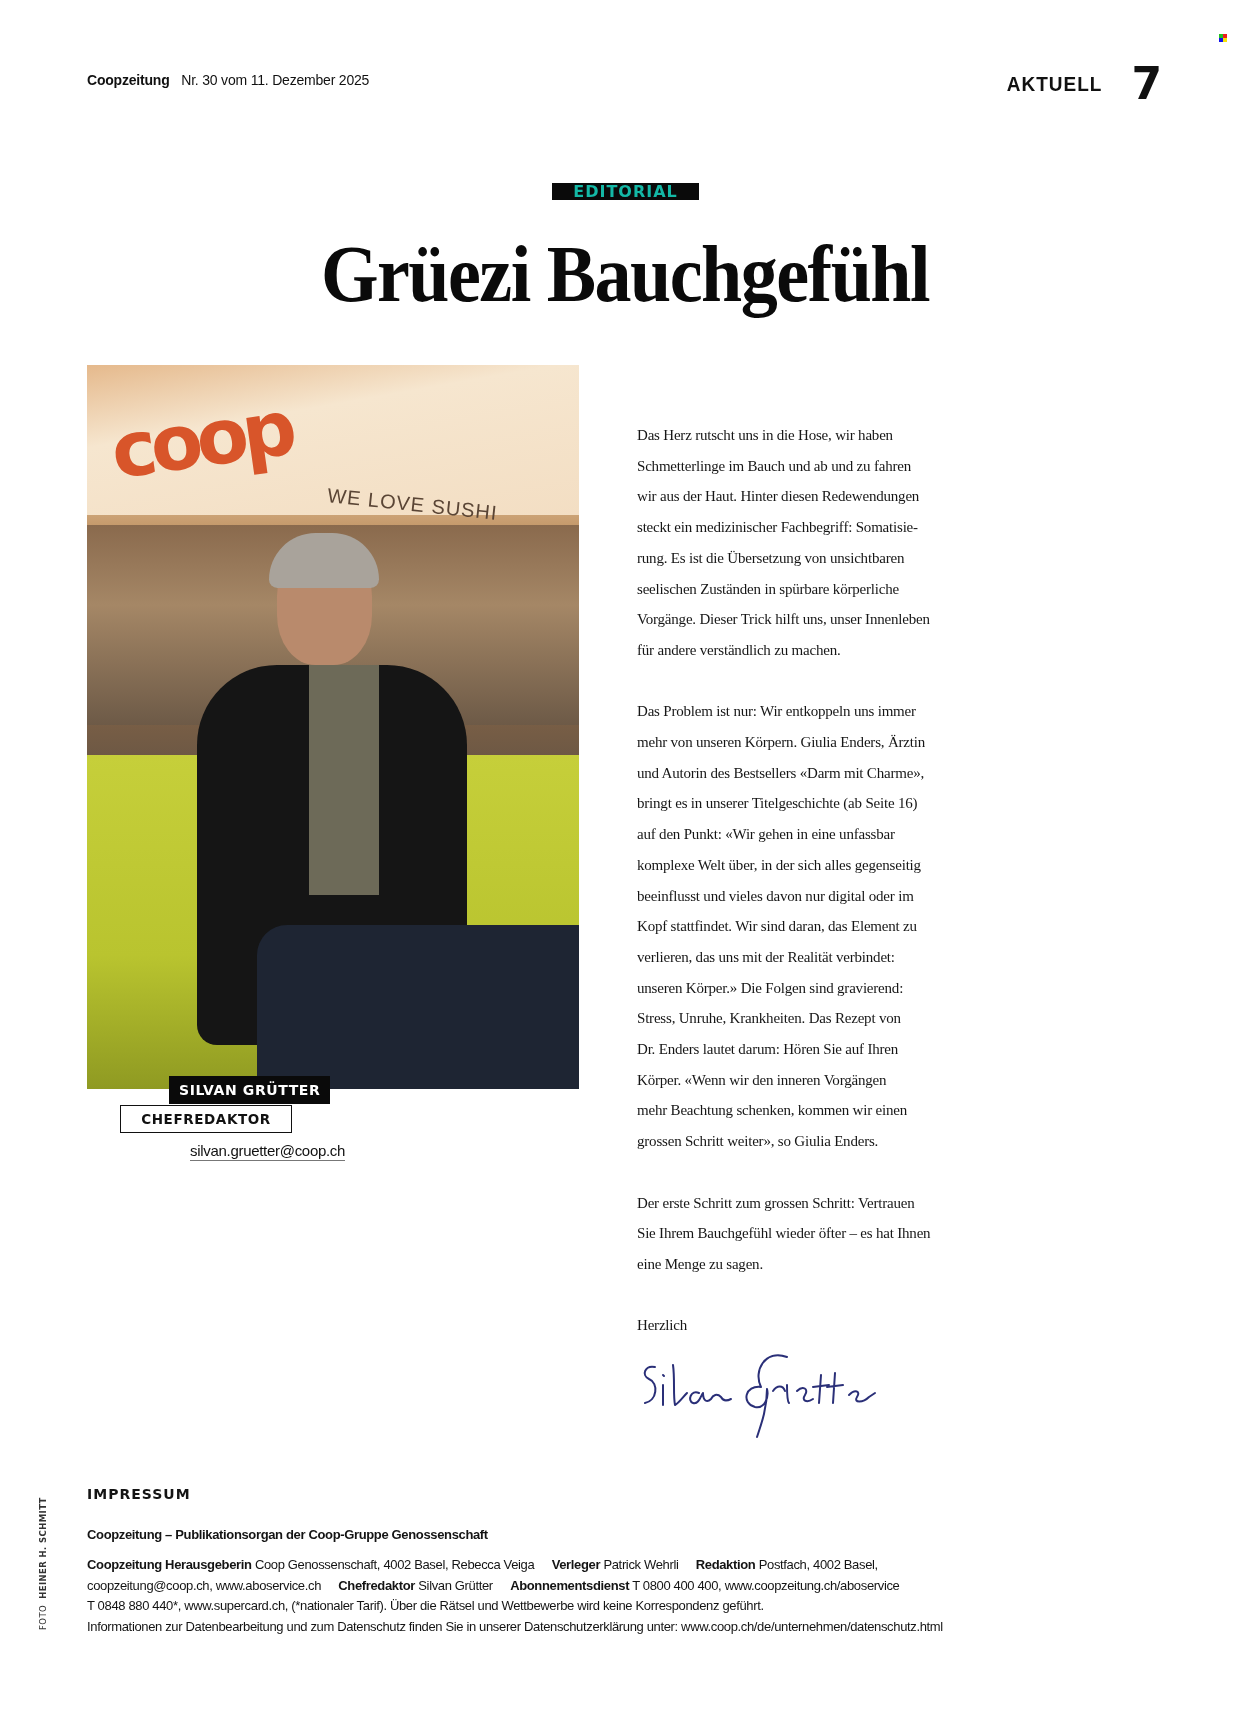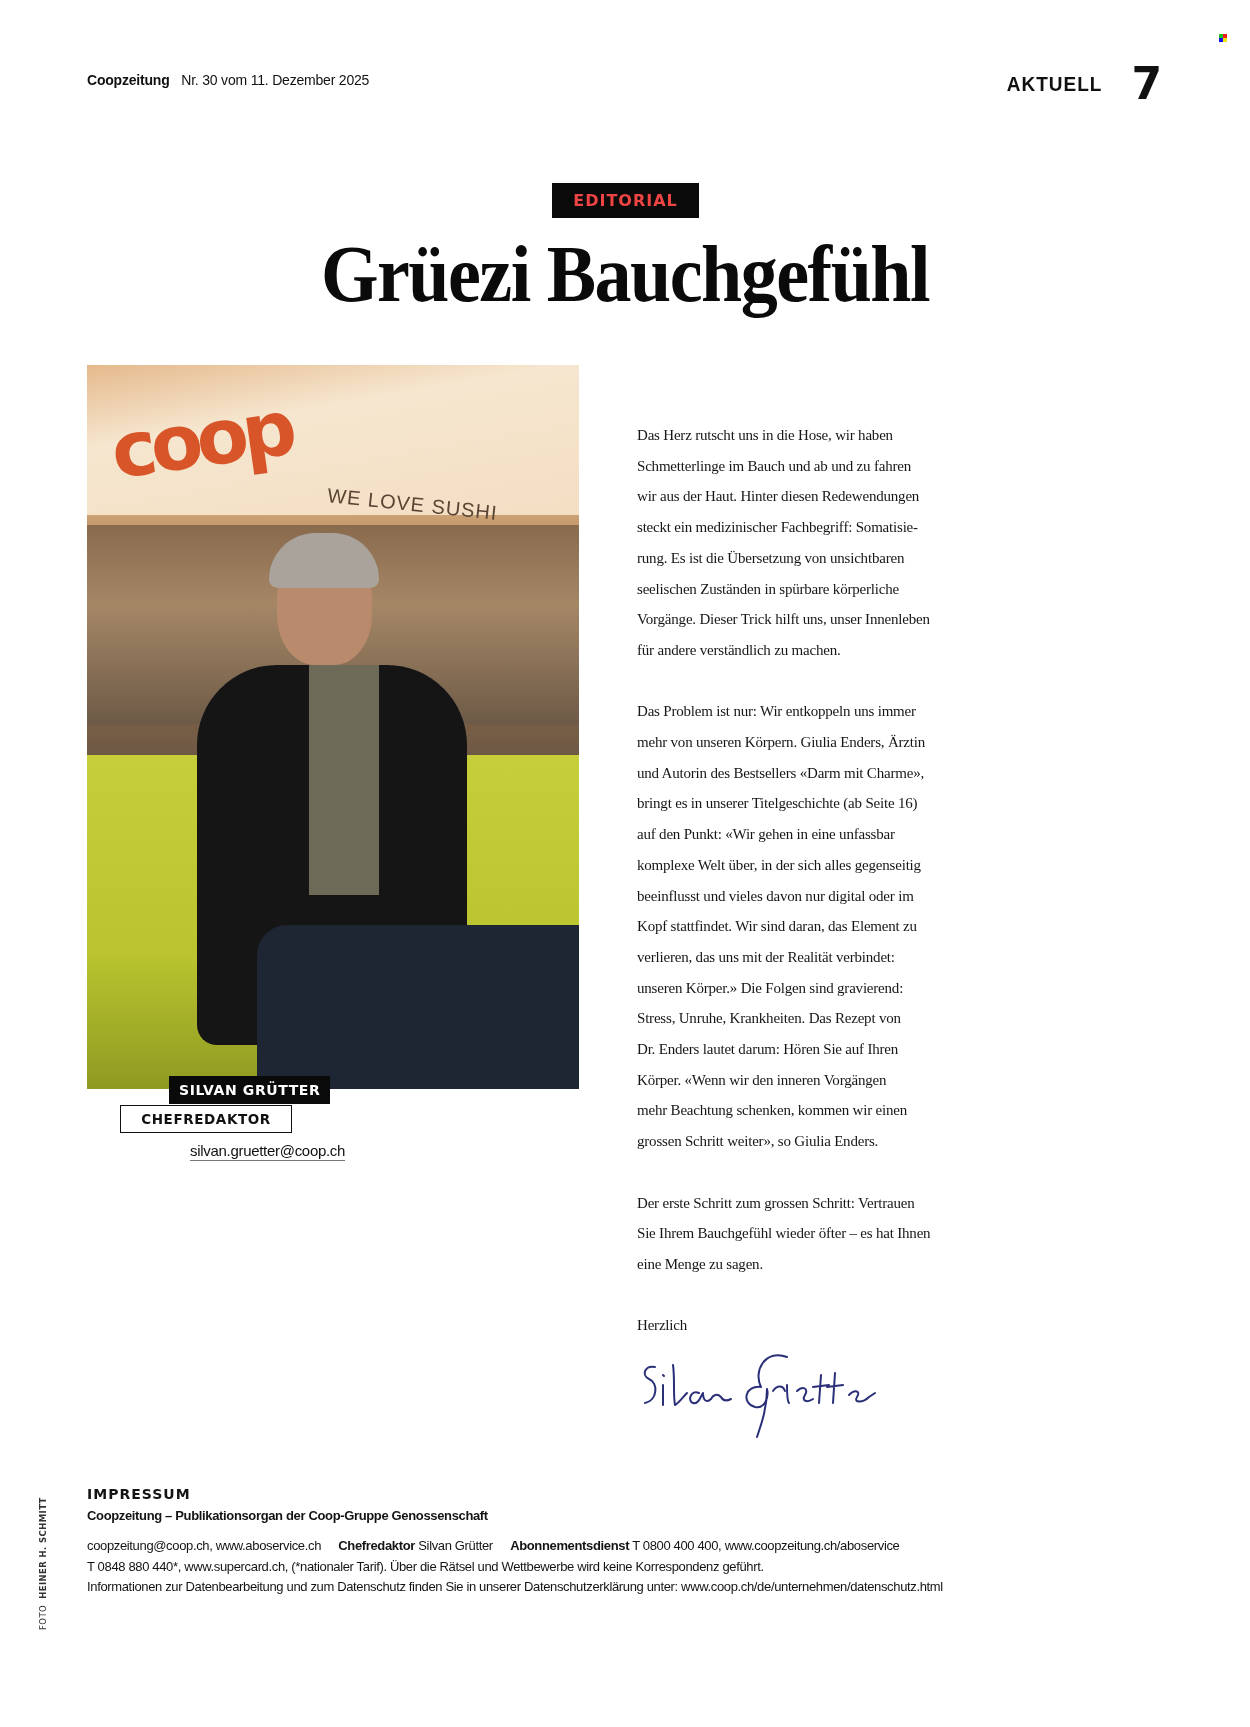--- a/index.html
+++ b/index.html
@@ -7,21 +7,21 @@
   body { position: relative; color: #111; font-family: "Liberation Sans", sans-serif; }
 
   .header-left { position: absolute; left: 87px; top: 72px; font-family: "Liberation Sans", sans-serif; font-size: 14px; letter-spacing: -0.2px; color: #111; }
   .header-left .brand { font-weight: bold; margin-right: 8px; }
   .header-right { position: absolute; right: 88px; top: 64px; display: flex; align-items: center; gap: 29px; }
   .section-name { font-family: "Liberation Sans", sans-serif; font-weight: bold; font-size: 19px; letter-spacing: 1px; transform: scaleY(1.1); }
   .page-num { font-family: "DejaVu Sans", sans-serif; font-weight: 900; font-size: 44px; line-height: 40px; }
   .color-mark { position: absolute; left: 1219px; top: 34px; width: 8px; height: 8px; }
   .color-mark span { position: absolute; width: 4px; height: 4px; }
 
-  .tag-editorial { position: absolute; left: 552px; top: 183px; width: 147px; height: 35px; background: #0a0a0a; color: #ef4444; font-family: "DejaVu Sans", sans-serif; font-weight: bold; font-size: 16px; letter-spacing: 1px; display: flex; align-items: center; justify-content: center; }
+  .tag-editorial { position: absolute; left: 552px; top: 183px; width: 147px; height: 17px; background: #0a0a0a; color: #14b8a6; font-family: "DejaVu Sans", sans-serif; font-weight: bold; font-size: 16px; letter-spacing: 1px; display: flex; align-items: center; justify-content: center; }
   .headline { position: absolute; left: 0; width: 1250px; top: 232px; text-align: center; font-family: "Liberation Serif", serif; font-size: 74px; letter-spacing: -1.5px; color: #0a0a0a; transform: scaleY(1.08); }
 
   .photo { position: absolute; left: 87px; top: 365px; width: 492px; height: 724px; overflow: hidden; background: linear-gradient(180deg, #f1dcc0 0%, #e9c9a1 14%, #c69b6d 22%, #8f6a48 40%, #6b5744 55%, #b7b63a 62%, #c9d23b 100%); }
   .photo .ceiling { position: absolute; left: 0; top: 0; width: 100%; height: 150px; background: linear-gradient(170deg, #e5b98c 0%, #f6e6cf 35%, #f3dec3 100%); }
   .photo .coop-logo { position: absolute; left: 24px; top: 30px; font-family: "DejaVu Sans", sans-serif; font-weight: bold; font-size: 76px; color: #d8552a; letter-spacing: -6px; transform: rotate(-8deg); }
   .photo .sushi-sign { position: absolute; left: 240px; top: 128px; font-family: "Liberation Sans", sans-serif; font-size: 20px; color: #5a4535; transform: rotate(6deg); letter-spacing: 1px; }
   .photo .counter { position: absolute; left: 0; top: 160px; width: 100%; height: 200px; background: linear-gradient(180deg, #8a6a4d 0%, #a58766 40%, #6d5a47 100%); }
   .photo .sofa { position: absolute; left: 0; top: 390px; width: 100%; height: 334px; background: linear-gradient(180deg, #c6cf3a 0%, #b9c42f 60%, #8f9a22 100%); }
   .photo .person-jacket { position: absolute; left: 110px; top: 300px; width: 270px; height: 380px; background: #151515; border-radius: 80px 80px 20px 20px; }
   .photo .person-shirt { position: absolute; left: 222px; top: 300px; width: 70px; height: 230px; background: #6d6a58; }
@@ -32,21 +32,21 @@
   .name-tag { position: absolute; left: 169px; top: 1076px; height: 28px; padding: 0 10px; background: #0a0a0a; color: #fff; font-family: "DejaVu Sans", sans-serif; font-weight: bold; font-size: 14px; letter-spacing: 0.6px; display: flex; align-items: center; }
   .role-tag { position: absolute; left: 120px; top: 1105px; width: 172px; height: 28px; border: 1.5px solid #111; background: #fff; color: #111; font-family: "DejaVu Sans", sans-serif; font-weight: bold; font-size: 13.5px; letter-spacing: 0.6px; display: flex; align-items: center; justify-content: center; }
   .email-link { position: absolute; left: 190px; top: 1142px; font-family: "Liberation Sans", sans-serif; font-size: 15px; color: #111; border-bottom: 1.5px solid #777; padding-bottom: 1px; text-decoration: none; letter-spacing: -0.3px; }
 
   .body-text { position: absolute; left: 637px; top: 420px; width: 540px; font-family: "Liberation Serif", serif; font-size: 15px; line-height: 30.7px; color: #161616; letter-spacing: -0.2px; }
   .body-text p { margin-bottom: 30.7px; white-space: pre-line; }
   .sign-off { margin-bottom: 4px !important; }
   .signature { display: block; width: 260px; height: 95px; }
 
   .impressum { position: absolute; left: 87px; top: 1484px; width: 1120px; font-family: "Liberation Sans", sans-serif; font-size: 13px; line-height: 20.5px; color: #141414; letter-spacing: -0.35px; }
-  .impressum .imp-title { font-family: "DejaVu Sans", sans-serif; font-weight: bold; font-size: 14px; letter-spacing: 1px; margin-bottom: 1px; }
+  .impressum .imp-title { font-family: "DejaVu Sans", sans-serif; font-weight: bold; font-size: 14px; letter-spacing: 1px; margin-bottom: 20px; }
   .impressum .imp-subtitle { font-weight: bold; margin-bottom: 10px; }
   .impressum b { font-weight: bold; }
   .impressum .gap { display: inline-block; width: 14px; }
 
   .photo-credit { position: absolute; left: 38px; top: 1630px; transform: rotate(-90deg); transform-origin: left top; font-family: "DejaVu Sans", sans-serif; font-size: 8.5px; color: #333; white-space: nowrap; letter-spacing: 0.4px; }
   .photo-credit b { font-weight: bold; }
 </style>
 </head>
 <body>
 
@@ -127,20 +127,28 @@
       <path d="M198 28 L196 58 M190 42 L206 40"></path>
       <path d="M212 50 C218 44 224 46 220 52 C216 58 226 58 232 52 L238 48"></path>
     </g>
   </svg>
 </div>
 
 <div class="impressum">
   <div class="imp-title">IMPRESSUM</div>
   <div class="imp-subtitle">Coopzeitung – Publikationsorgan der Coop-Gruppe Genossenschaft</div>
   <div>
+    <b>Coopzeitung Herausgeberin</b>
+    <span>Coop Genossenschaft, 4002 Basel, Rebecca Veiga</span><span class="gap"></span>
+    <b>Verleger</b>
+    <span>Patrick Wehrli</span><span class="gap"></span>
+    <b>Redaktion</b>
+    <span>Postfach, 4002 Basel,</span>
+  </div>
+  <div>
     <span>coopzeitung@coop.ch, www.aboservice.ch</span><span class="gap"></span>
     <b>Chefredaktor</b>
     <span>Silvan Grütter</span><span class="gap"></span>
     <b>Abonnementsdienst</b>
     <span>T 0800 400 400, www.coopzeitung.ch/aboservice</span>
   </div>
   <div>T 0848 880 440*, www.supercard.ch, (*nationaler Tarif). Über die Rätsel und Wettbewerbe wird keine Korrespondenz geführt.</div>
   <div>Informationen zur Datenbearbeitung und zum Datenschutz finden Sie in unserer Datenschutzerklärung unter: www.coop.ch/de/unternehmen/datenschutz.html</div>
 </div>
 

